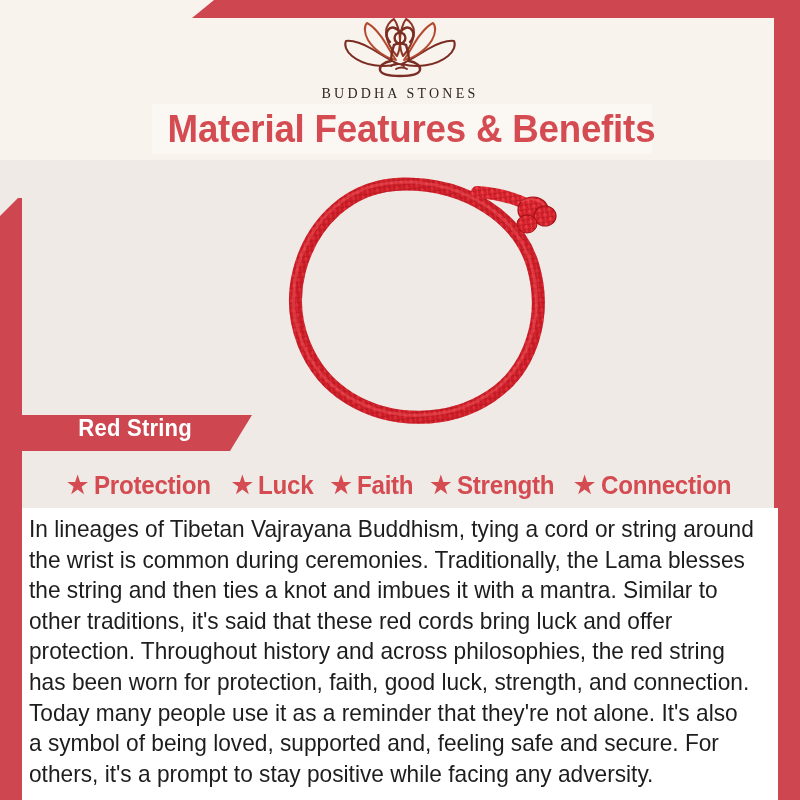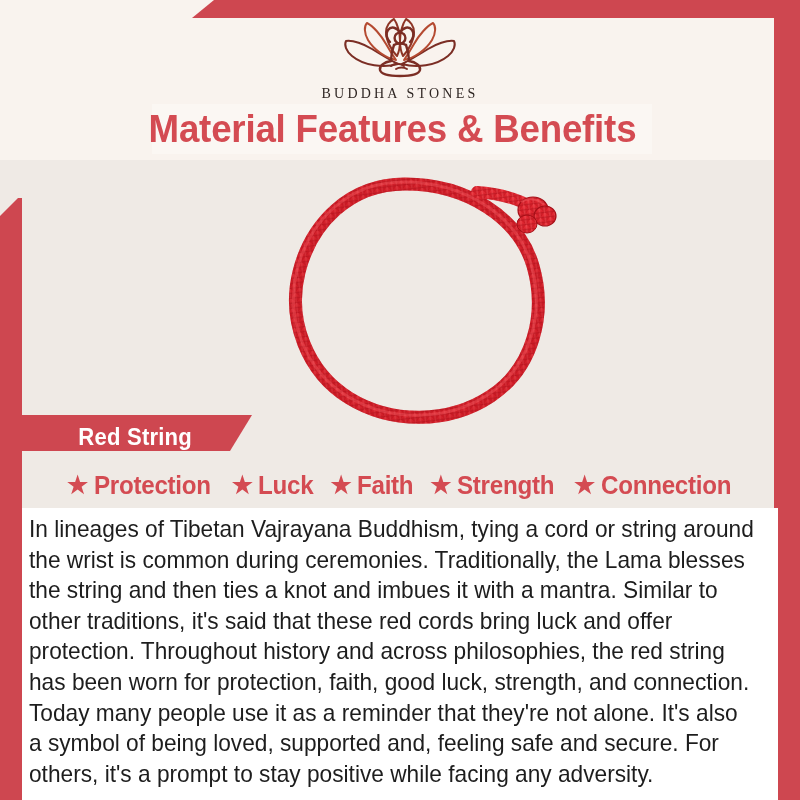--- a/index.html
+++ b/index.html
@@ -76,21 +76,21 @@
     font-weight: 400;
   }
 
   
   .title-banner {
     position: absolute;
     left: 152px; top: 104px; width: 500px; height: 50px;
     background: #fbf7f3;
     display: flex;
     align-items: center;
-    justify-content: flex-end;
+    justify-content: flex-start;
   }
   .title-text {
     font-family: "Liberation Sans Narrow", "Liberation Sans", sans-serif;
     font-size: 39px;
     font-weight: bold;
     color: #d44b52;
     letter-spacing: -0.2px;
     white-space: nowrap;
     transform: scaleX(0.94);
   }
@@ -101,21 +101,21 @@
     left: 215px; top: 168px; width: 380px; height: 260px;
   }
 
   
   .tag {
     position: absolute;
     left: 22px; top: 415px; width: 230px; height: 36px;
     background: #ce4750;
     clip-path: polygon(0 0, 100% 0, calc(100% - 22px) 100%, 0 100%);
     display: flex;
-    align-items: flex-end;
+    align-items: flex-start;
   }
   .tag-label {
     margin-left: 54px;
     color: #ffffff;
     font-family: "Liberation Sans Narrow", "Liberation Sans", sans-serif;
     font-size: 23px;
     font-weight: bold;
     letter-spacing: 0.2px;
     transform: scaleX(0.96);
   }

